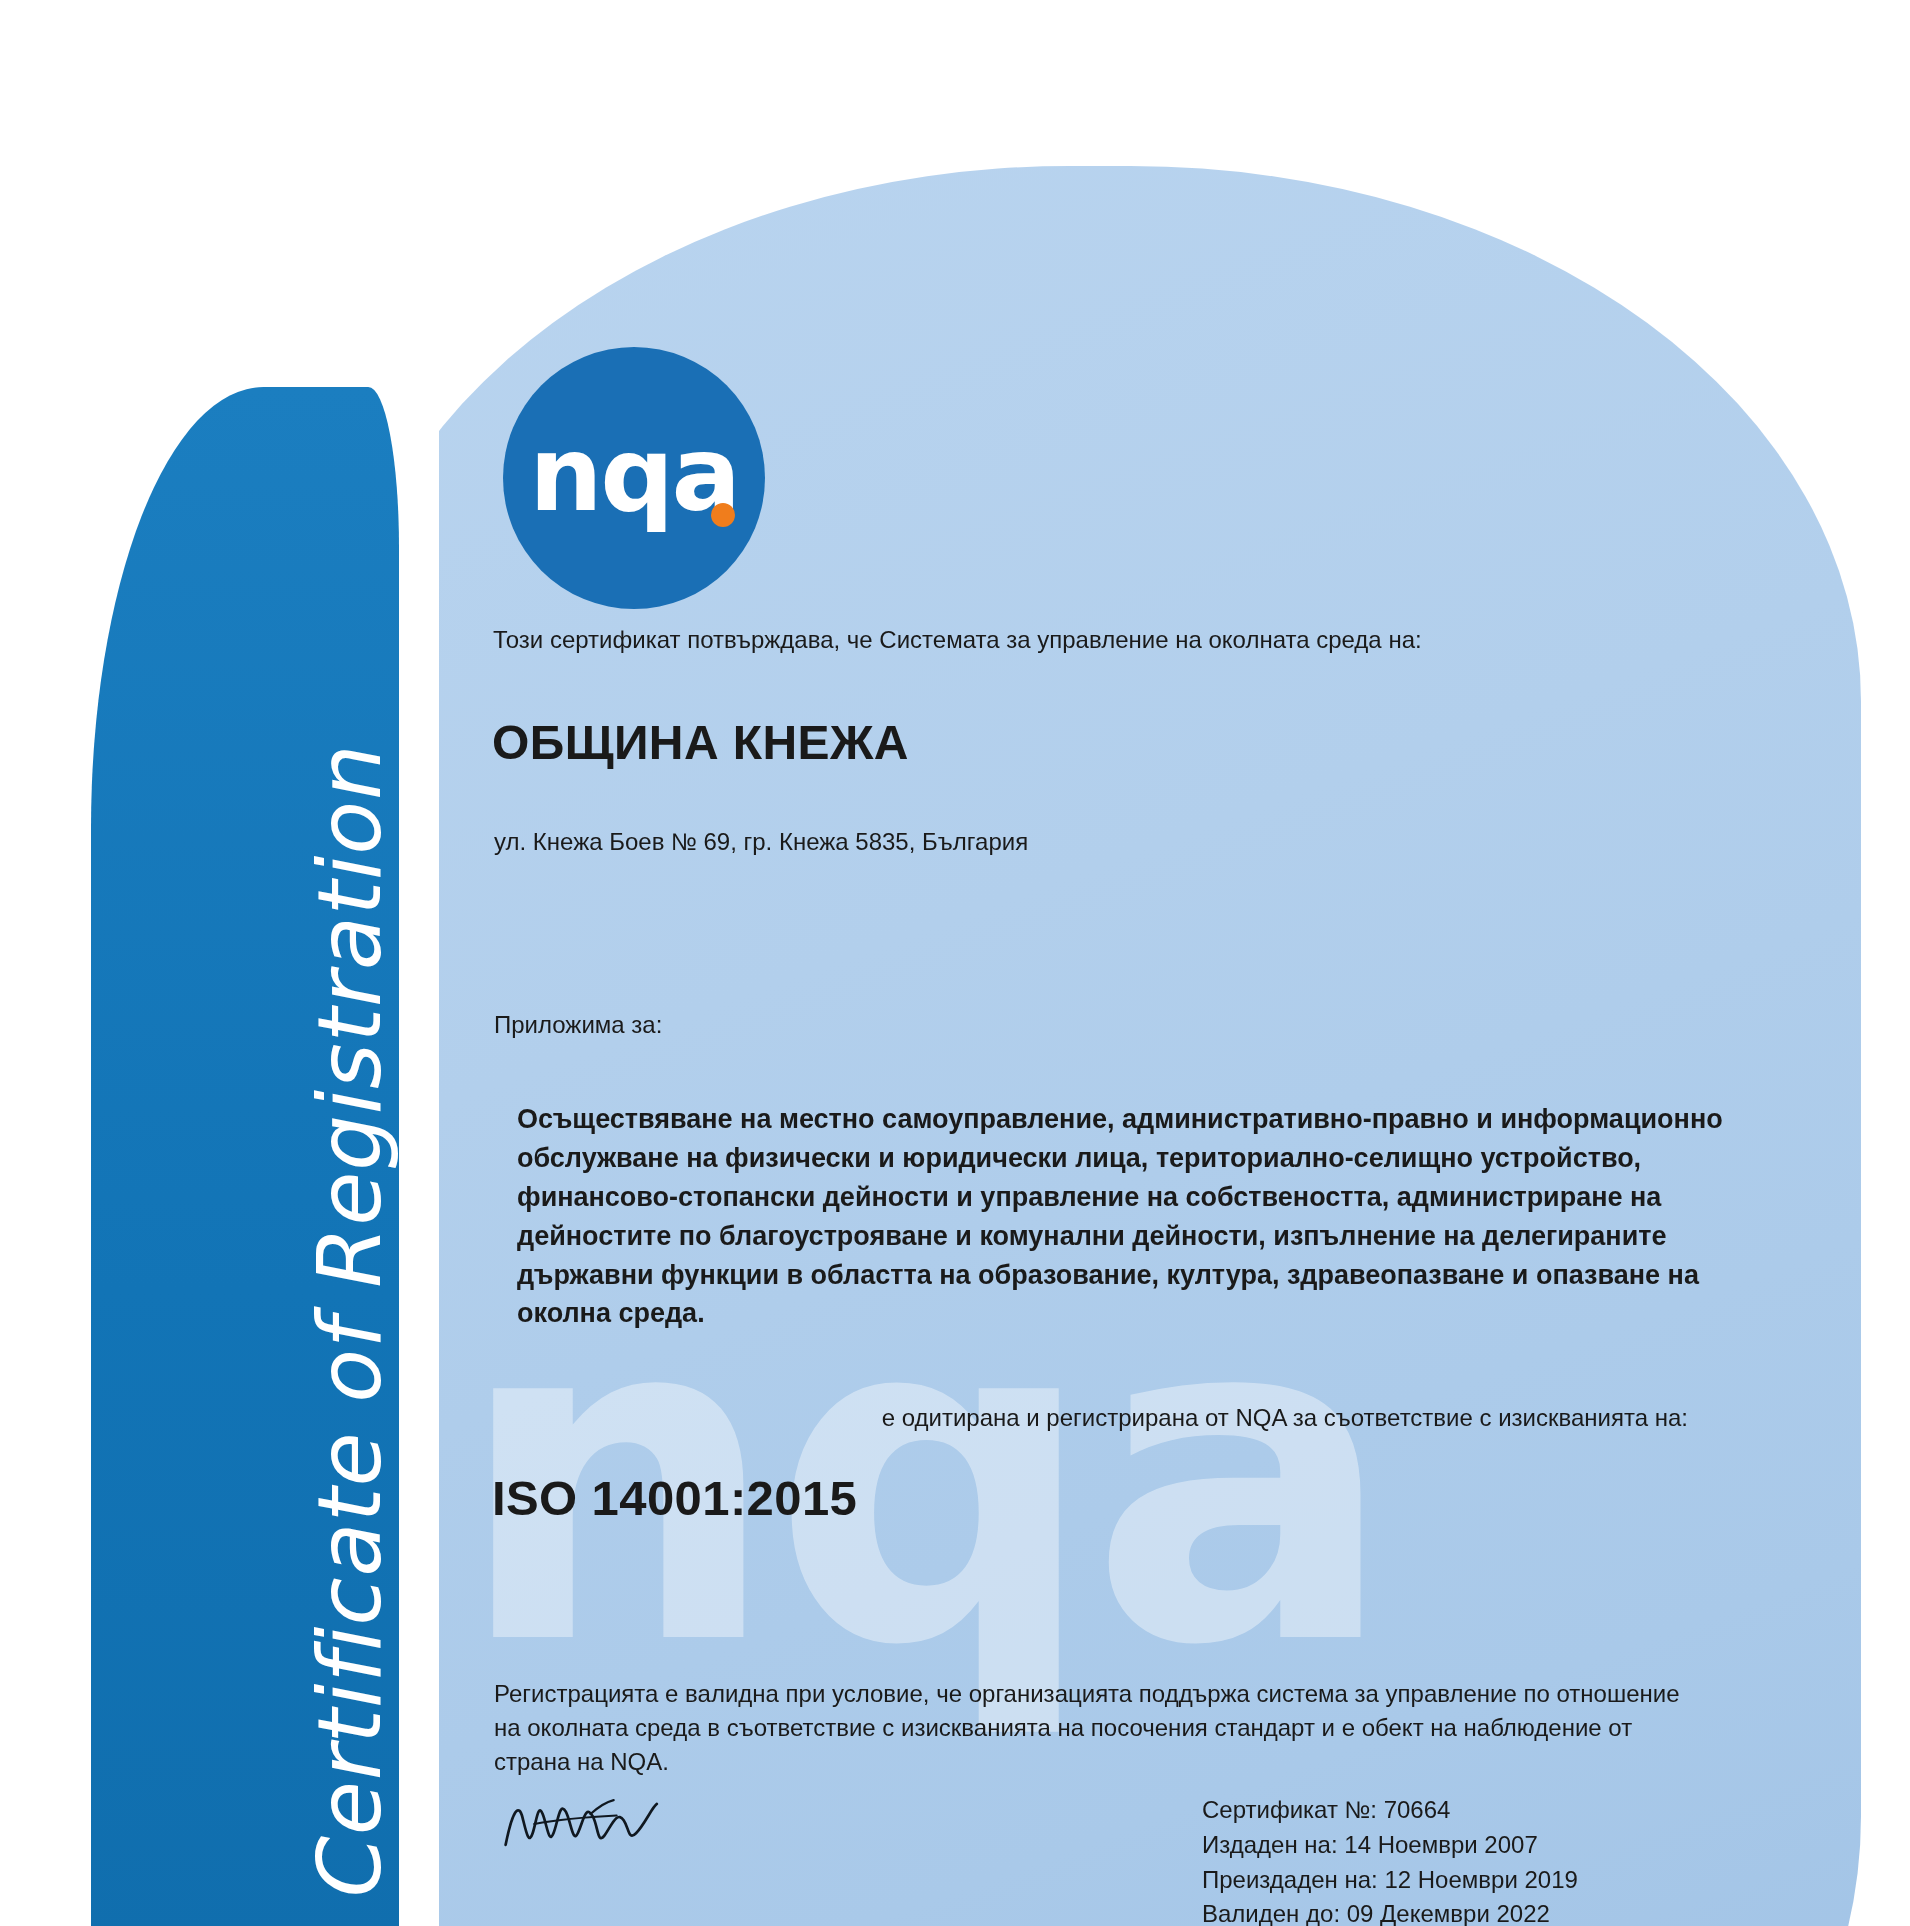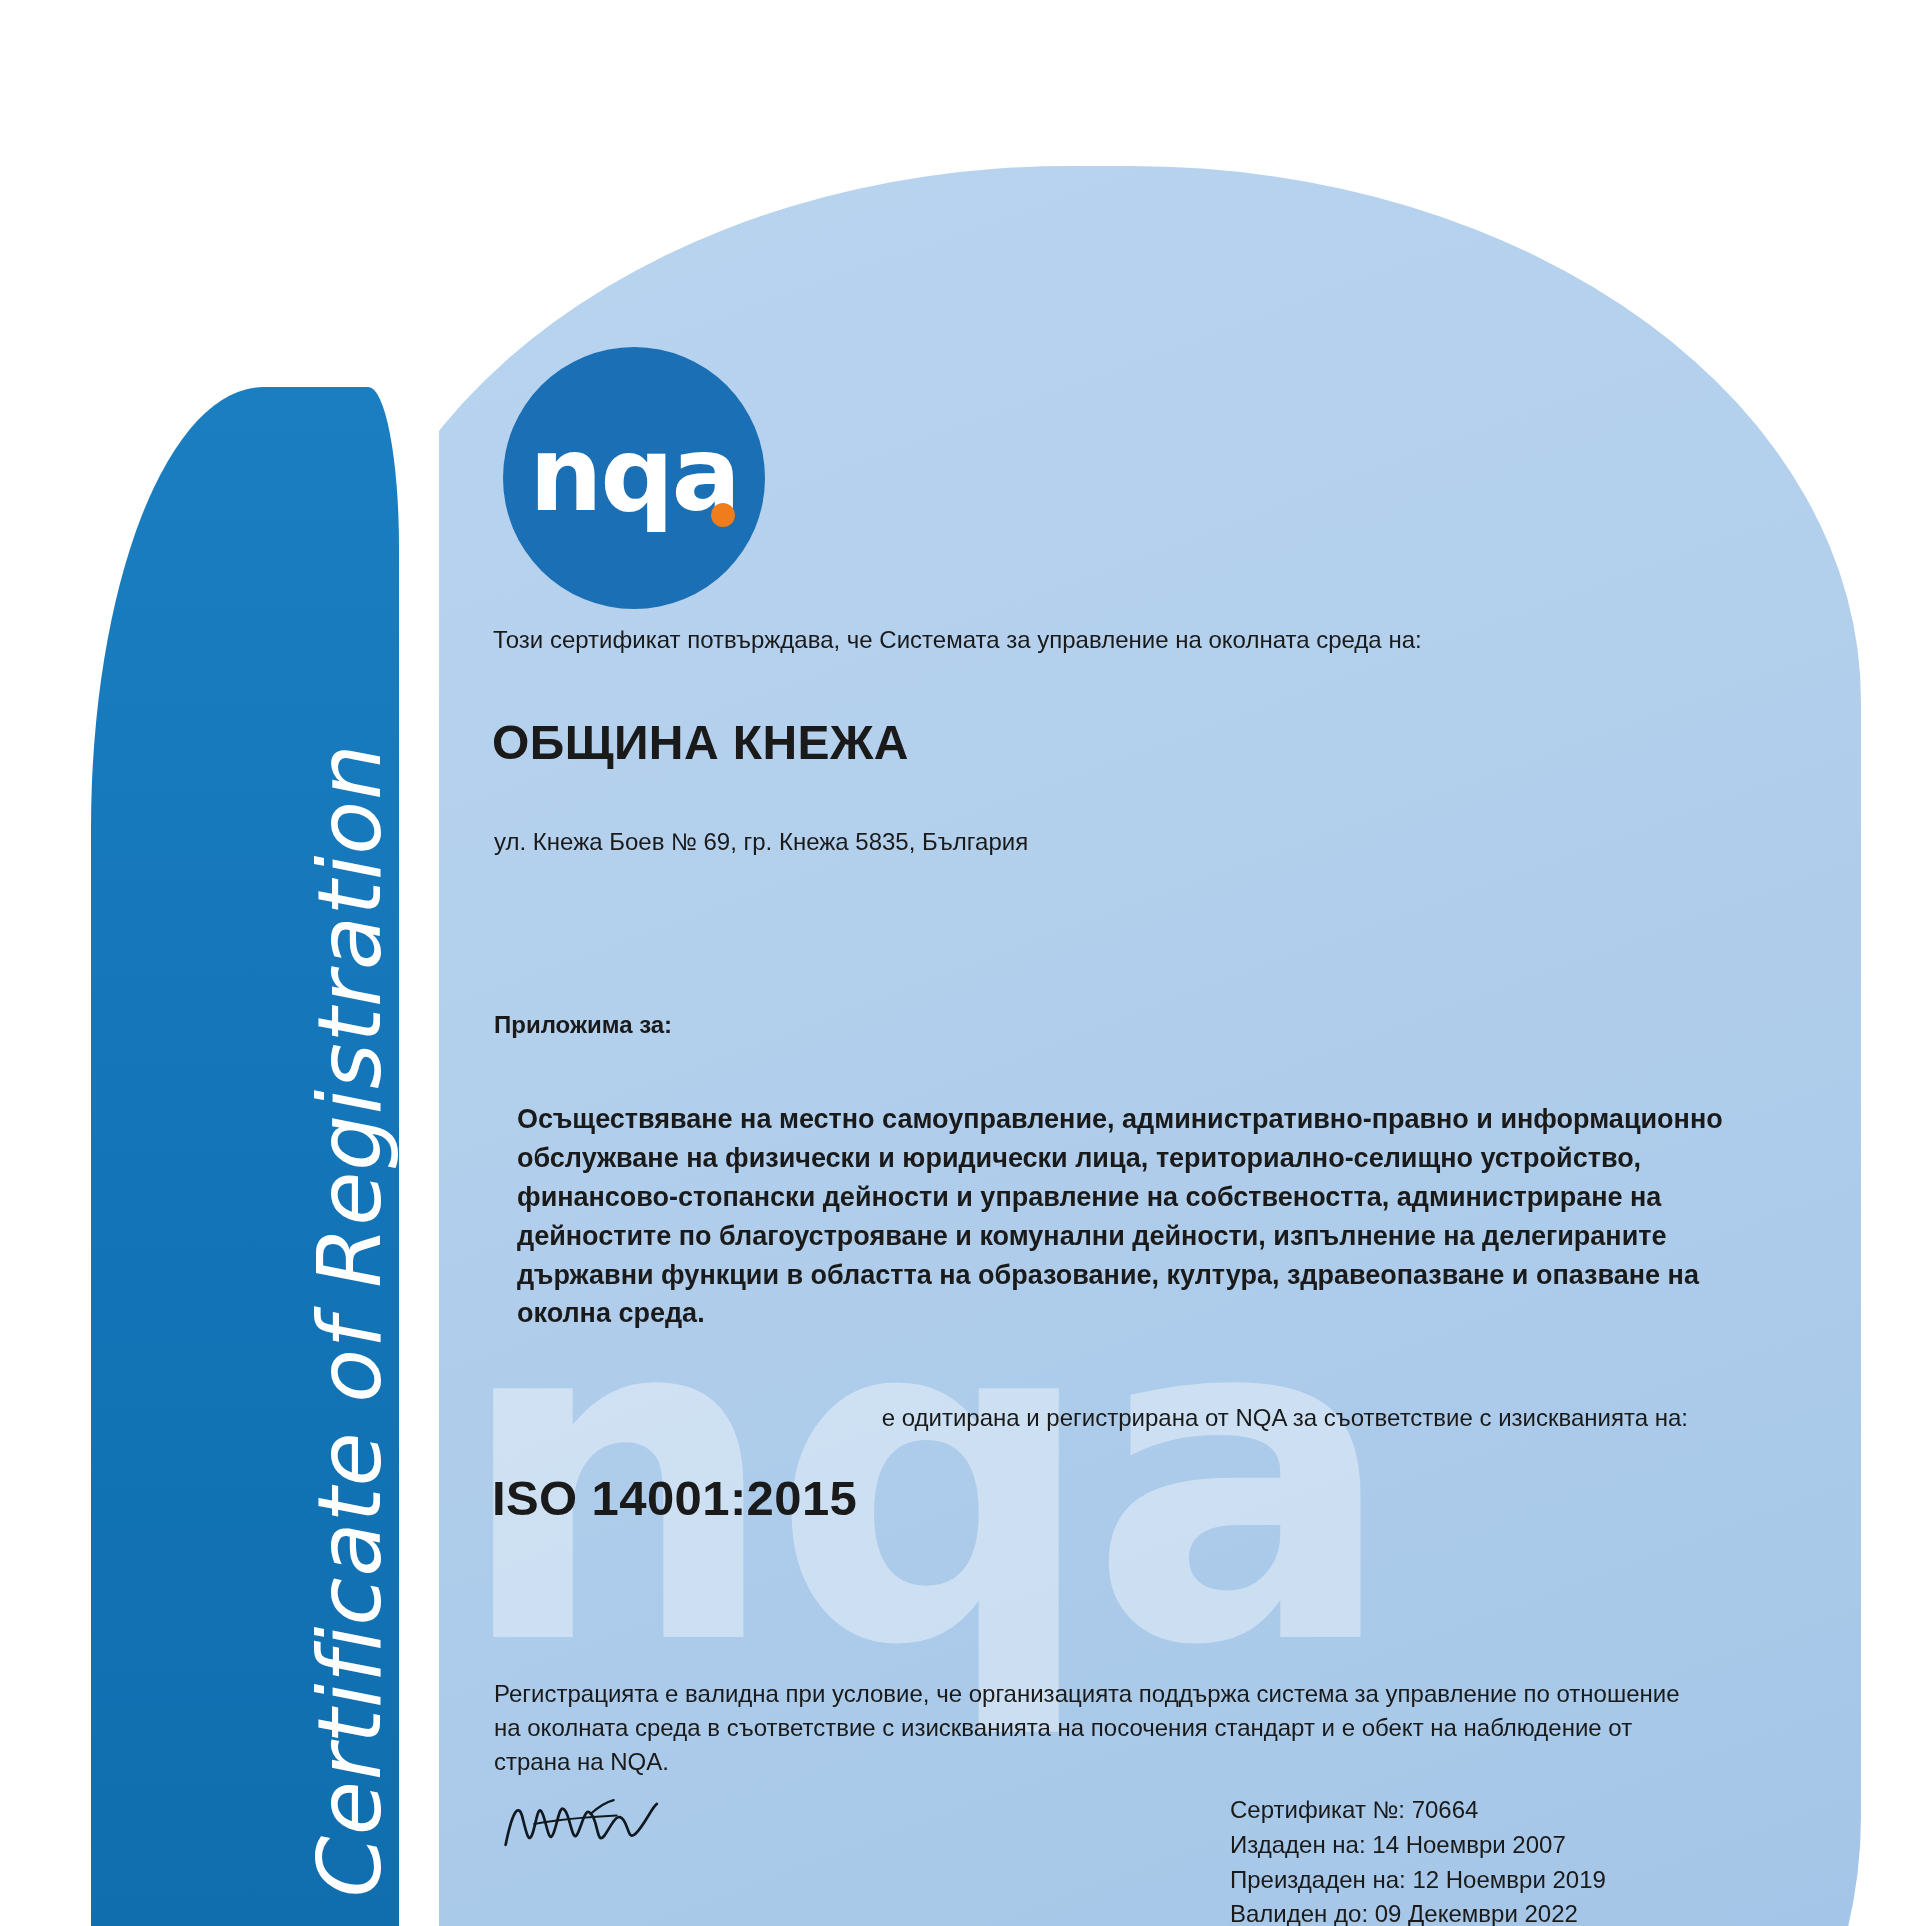--- a/index.html
+++ b/index.html
@@ -140,21 +140,20 @@
   }
   .org-addr {
     left: 494px;
     top: 828px;
     font-size: 24px;
   }
   .scope-label {
     left: 494px;
     top: 1011px;
     font-size: 24px;
-    font-weight: bold;
   }
   .scope-body {
     left: 493px;
     top: 1100px;
     width: 1210px;
     font-size: 27px;
     font-weight: 700;
     line-height: 1.44;
     margin-left: 24px;
   }
@@ -191,21 +190,21 @@
 
   
   .details {
     position: absolute;
     left: 1202px;
     top: 1793px;
     font-size: 24px;
     line-height: 1.45;
     color: #1a1a1a;
   }
-  .details div { white-space: nowrap; margin-left: 28px; }
+  .details div { white-space: nowrap; }
 </style>
 </head>
 <body>
 
 <div id="certificate">
 
   <div class="blob"></div>
   <div class="blob-top-cut"></div>
 
   <div class="watermark">nqa</div>

